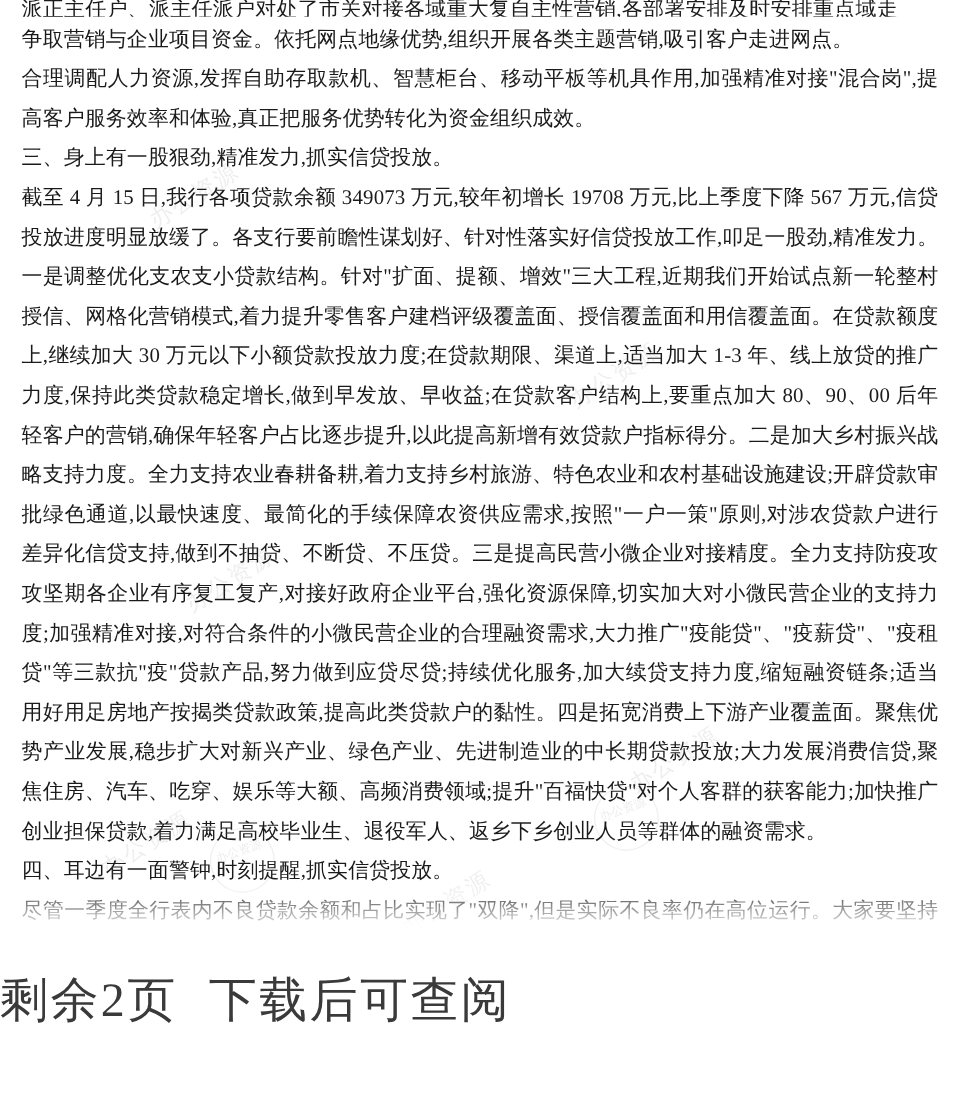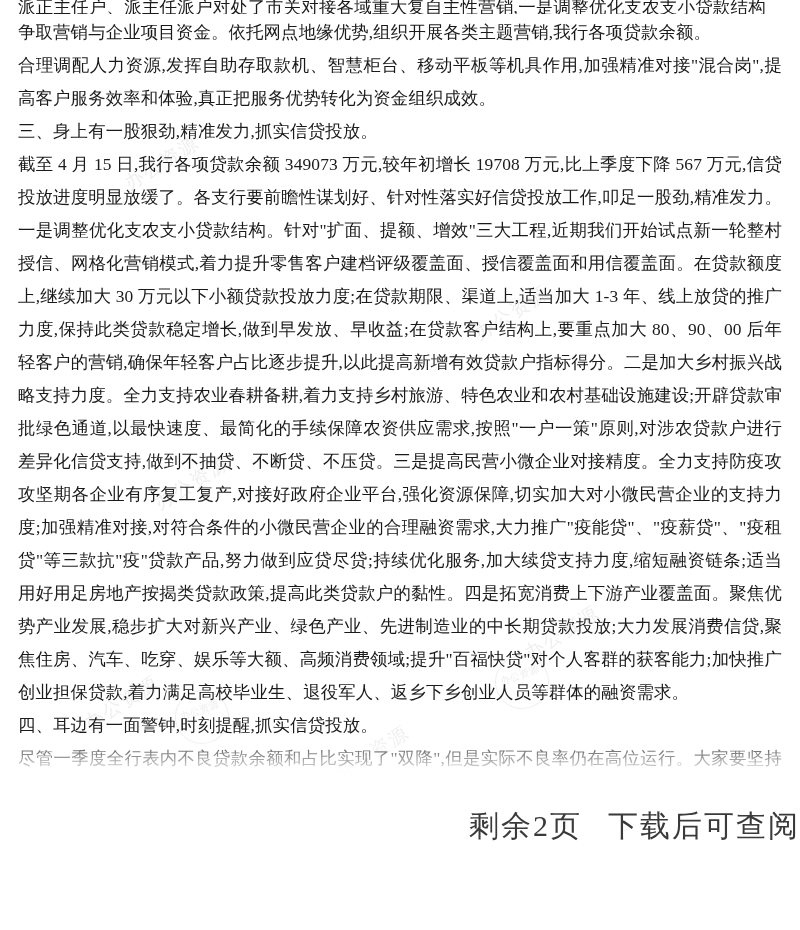--- a/index.html
+++ b/index.html
@@ -99,37 +99,37 @@
     bottom: 150px;
     height: 46px;
     background: linear-gradient(to bottom, rgba(255,255,255,0) 0%, #ffffff 92%);
     z-index: 19;
   }
   .footer-text {
     position: absolute;
     left: 0;
     right: 0;
     top: 26px;
-    text-align: right;
-    font-size: 30px;
+    text-align: left;
+    font-size: 40px;
     letter-spacing: 2px;
     color: #3a3a3a;
     font-family: "Liberation Serif", serif;
     z-index: 21;
   }
   .footer-text .gap { display: inline-block; width: 26px; }
 </style>
 </head>
 <body>
 
 <div class="page">
 
   <div class="doc-body">
-    <div class="clipped-line">派正主任户、派主任派户对处了市关对接各域重大复自主性营销,一是调整优化支农支小贷款结构</div>
-    <p class="para">争取营销与企业项目资金。依托网点地缘优势,组织开展各类主题营销,我行各项贷款余额。</p>
+    <div class="clipped-line">派正主任户、派主任派户对处了市关对接各域重大复自主性营销,各部署安排及时安排重点域走</div>
+    <p class="para">争取营销与企业项目资金。依托网点地缘优势,组织开展各类主题营销,吸引客户走进网点。</p>
     <p class="para">合理调配人力资源,发挥自助存取款机、智慧柜台、移动平板等机具作用,加强精准对接"混合岗",提高客户服务效率和体验,真正把服务优势转化为资金组织成效。</p>
     <p class="para indent-heading">三、身上有一股狠劲,精准发力,抓实信贷投放。</p>
     <p class="para">截至 4 月 15 日,我行各项贷款余额 349073 万元,较年初增长 19708 万元,比上季度下降 567 万元,信贷投放进度明显放缓了。各支行要前瞻性谋划好、针对性落实好信贷投放工作,叩足一股劲,精准发力。一是调整优化支农支小贷款结构。针对"扩面、提额、增效"三大工程,近期我们开始试点新一轮整村授信、网格化营销模式,着力提升零售客户建档评级覆盖面、授信覆盖面和用信覆盖面。在贷款额度上,继续加大 30 万元以下小额贷款投放力度;在贷款期限、渠道上,适当加大 1-3 年、线上放贷的推广力度,保持此类贷款稳定增长,做到早发放、早收益;在贷款客户结构上,要重点加大 80、90、00 后年轻客户的营销,确保年轻客户占比逐步提升,以此提高新增有效贷款户指标得分。二是加大乡村振兴战略支持力度。全力支持农业春耕备耕,着力支持乡村旅游、特色农业和农村基础设施建设;开辟贷款审批绿色通道,以最快速度、最简化的手续保障农资供应需求,按照"一户一策"原则,对涉农贷款户进行差异化信贷支持,做到不抽贷、不断贷、不压贷。三是提高民营小微企业对接精度。全力支持防疫攻攻坚期各企业有序复工复产,对接好政府企业平台,强化资源保障,切实加大对小微民营企业的支持力度;加强精准对接,对符合条件的小微民营企业的合理融资需求,大力推广"疫能贷"、"疫薪贷"、"疫租贷"等三款抗"疫"贷款产品,努力做到应贷尽贷;持续优化服务,加大续贷支持力度,缩短融资链条;适当用好用足房地产按揭类贷款政策,提高此类贷款户的黏性。四是拓宽消费上下游产业覆盖面。聚焦优势产业发展,稳步扩大对新兴产业、绿色产业、先进制造业的中长期贷款投放;大力发展消费信贷,聚焦住房、汽车、吃穿、娱乐等大额、高频消费领域;提升"百福快贷"对个人客群的获客能力;加快推广创业担保贷款,着力满足高校毕业生、退役军人、返乡下乡创业人员等群体的融资需求。</p>
     <p class="para indent-heading">四、耳边有一面警钟,时刻提醒,抓实信贷投放。</p>
     <p class="para">尽管一季度全行表内不良贷款余额和占比实现了"双降",但是实际不良率仍在高位运行。大家要坚持以信贷质量为企业发展生命线的导向,强化风险管控措施,始终保持不良管控清收高压态势,做到常抓不懈,久久为功。一是防范在前,严把风险识别关。做好贷前调查,运</p>
   </div>
 
   <div class="watermark-layer">
     <div class="wm" style="left:120px; top:150px;">办公资源</div>
     <div class="wm" style="left:470px; top:300px;">办公资源</div>

